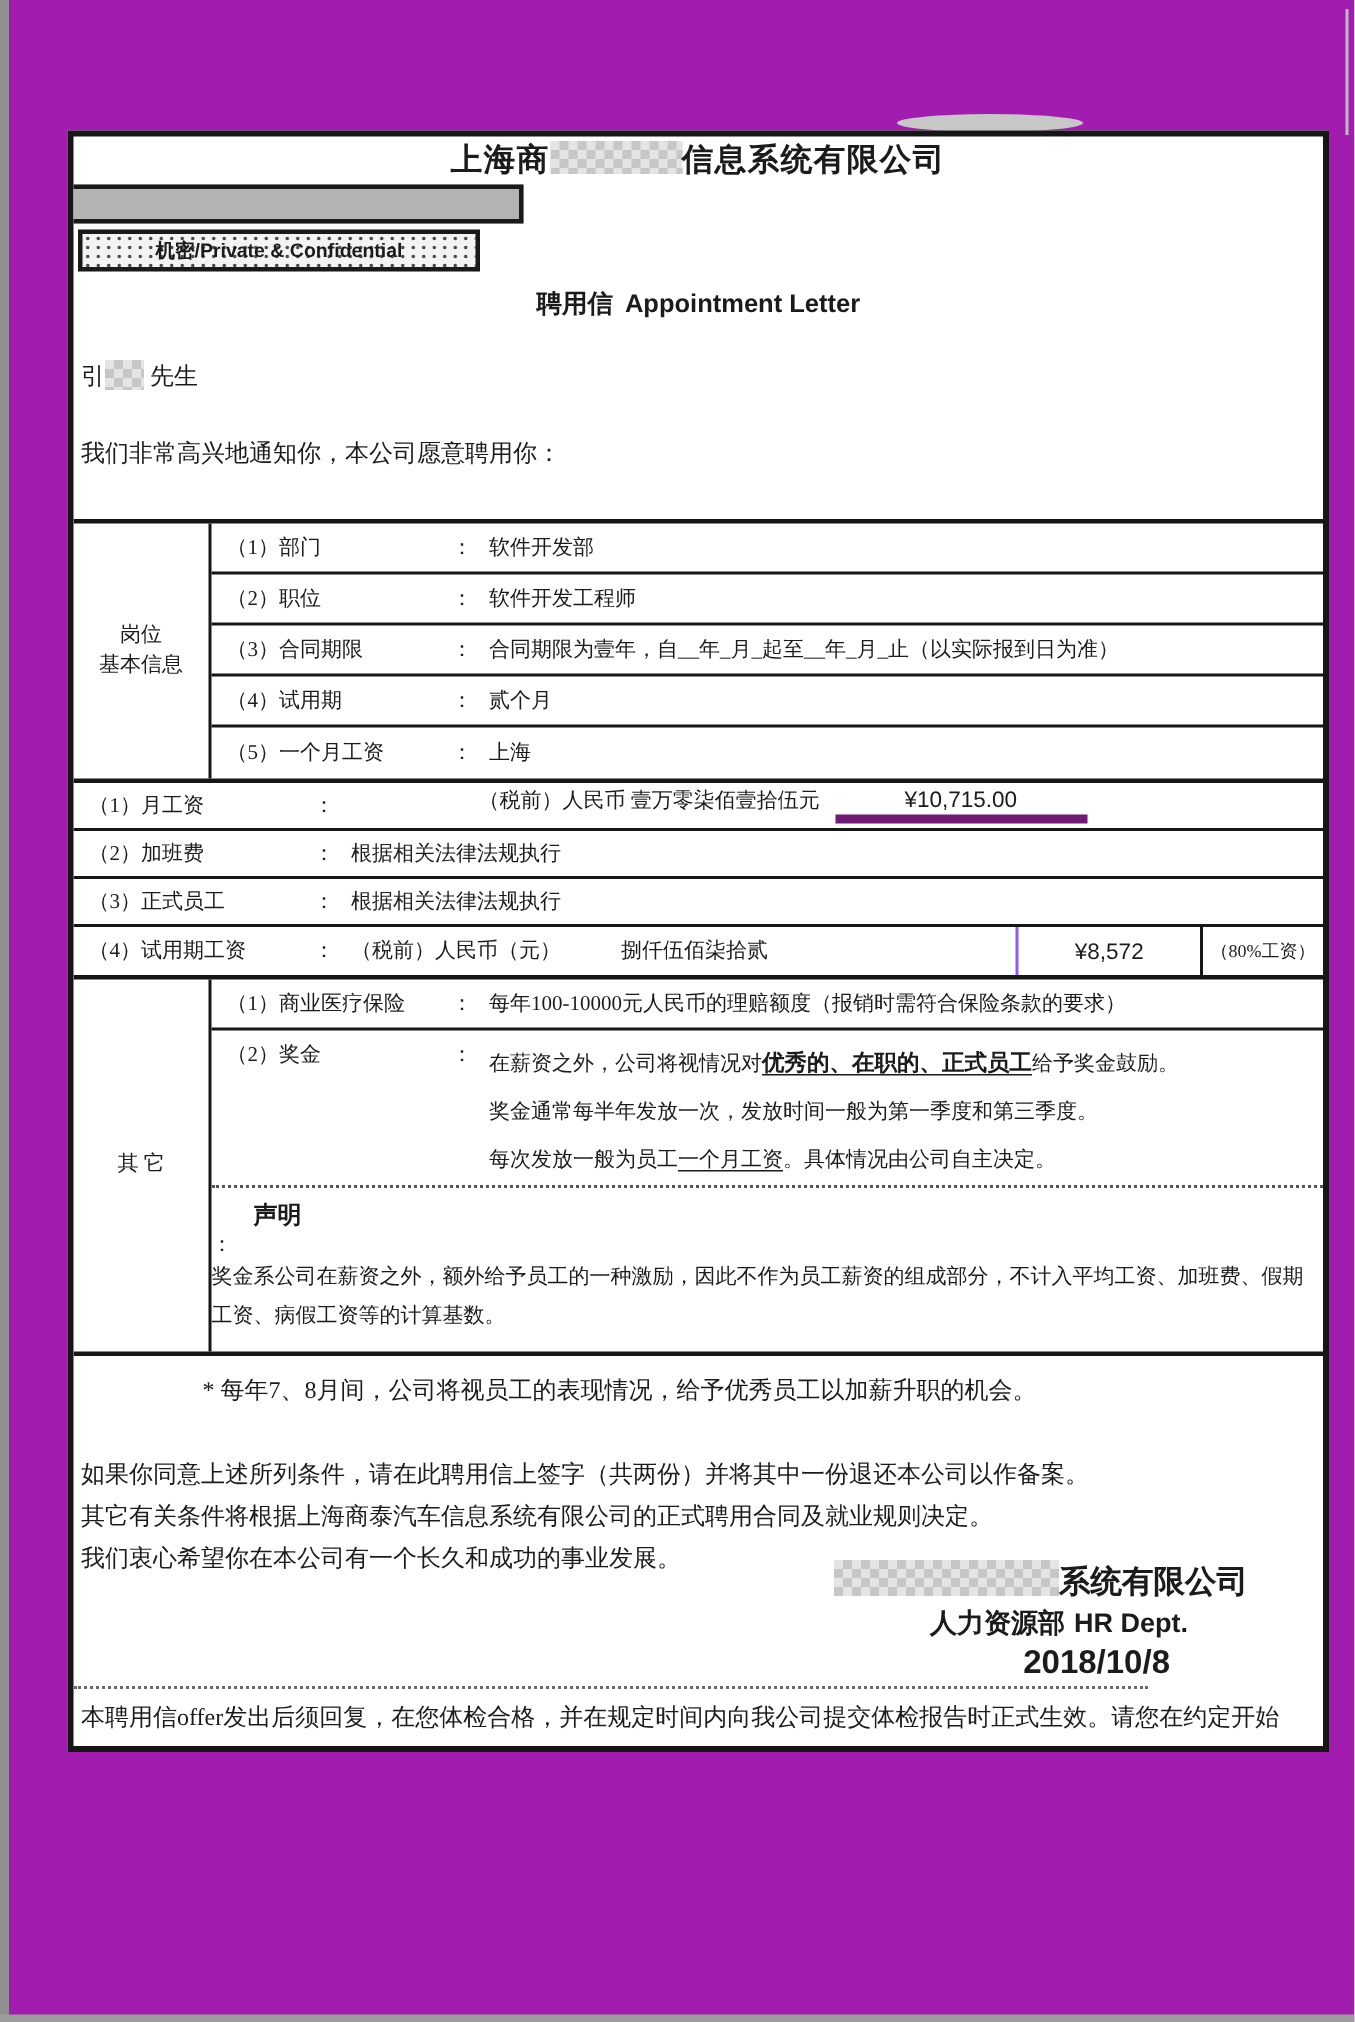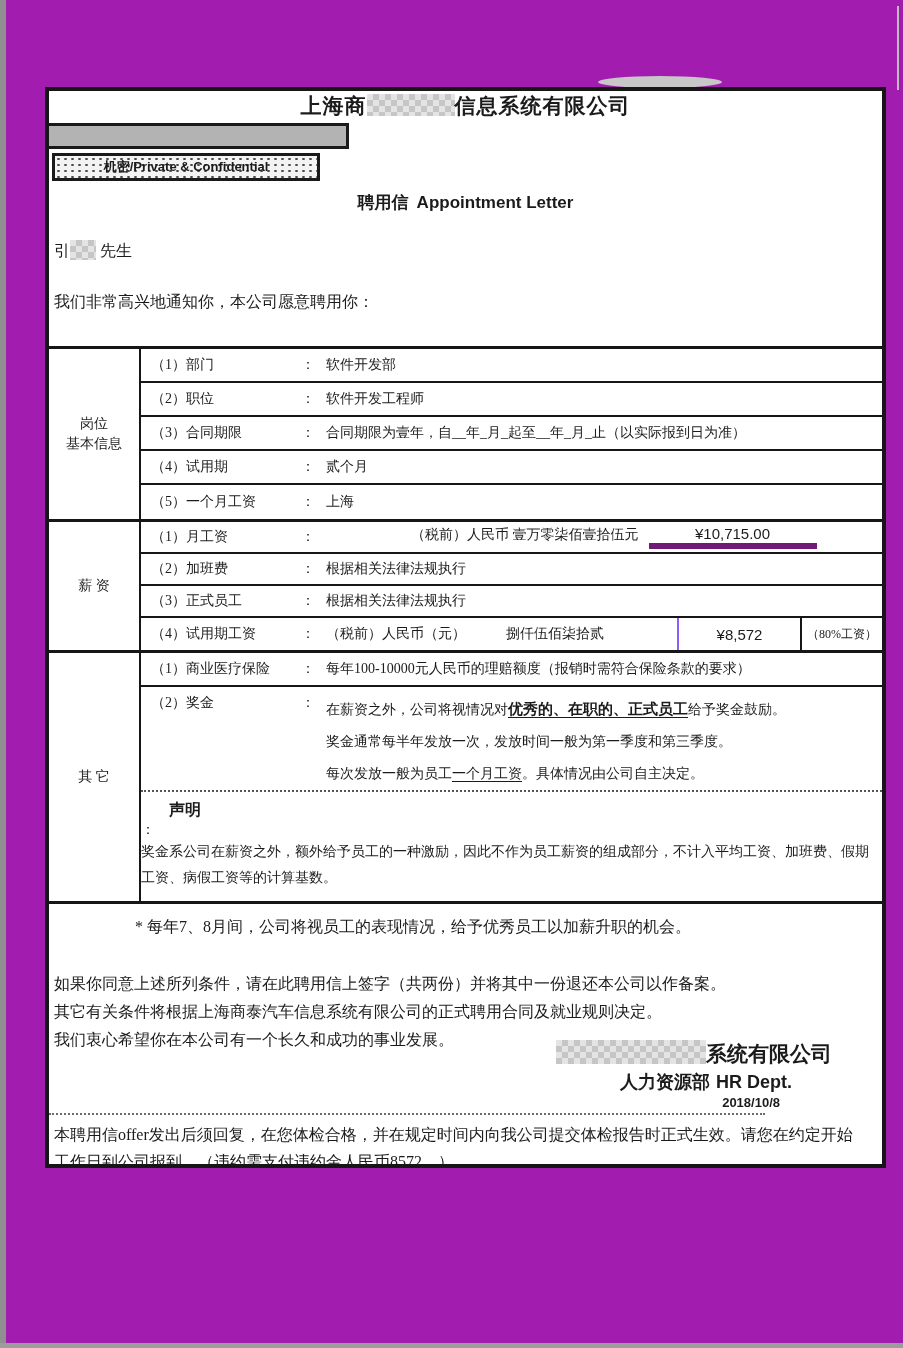--- a/index.html
+++ b/index.html
@@ -83,21 +83,21 @@
   .statement-row { border-top:2px dotted #555; border-bottom:none; align-items:flex-start; padding:8px 0 10px 0;flex-direction:column; }
   .statement-label { width:160px; padding-left:28px; font-weight:bold; font-size:16px; }
   .statement-text { flex:1; line-height:26px; padding-right:10px; }
 
   .star-note { margin-top:13px; margin-left:86px; font-size:16px; }
   .paras { margin-top:32px; margin-left:5px; font-size:16px; line-height:28px; }
   .sig-block { margin-top:-14px; margin-right:50px; text-align:right; }
   .sig-company { font-weight:bold; font-size:21px; }
   .sig-dept { font-weight:bold; font-size:18px; padding-right:40px; margin-top:2px; }
   .sig-dept .en { font-family:"Liberation Sans","DejaVu Sans",sans-serif; margin-left:6px; }
-  .sig-date { font-family:"Liberation Sans","DejaVu Sans",sans-serif; font-weight:bold; font-size:13px; padding-right:52px; margin-top:1px; }
+  .sig-date { font-family:"Liberation Sans","DejaVu Sans",sans-serif; font-weight:bold; font-size:22px; padding-right:52px; margin-top:1px; }
   .dotted-sep { margin-top:3px; width:716px; border-top:2px dotted #6a6a6a; }
   .notice { margin-top:6px; margin-left:5px; margin-right:28px; font-size:16px; line-height:27px; }
   .fill-line { margin-top:22px; margin-left:50px; font-size:16px; }
 </style>
 </head>
 <body>
 
 <div class="page">
   <div class="scan-strip-left"></div>
   <div class="scan-strip-bottom"></div>
@@ -156,23 +156,20 @@
           </div>
           <div class="trow">
             <span class="numlab"><span>（5）</span><span>一个月工资</span></span>
             <span class="coloncell">：</span>
             <span class="valcell">上海</span>
           </div>
         </div>
       </div>
 
       <div class="section bordered">
-        <div class="sec-head">
-          <span>薪 资</span>
-        </div>
         <div class="sec-body">
           <div class="trow h32">
             <span class="numlab"><span>（1）</span><span>月工资</span></span>
             <span class="coloncell">：</span>
             <span class="valcell"><span class="indent85"></span><span>（税前）人民币 壹万零柒佰壹拾伍元</span><span class="amount">¥10,715.00</span></span>
           </div>
           <div class="trow h32">
             <span class="numlab"><span>（2）</span><span>加班费</span></span>
             <span class="coloncell">：</span>
             <span class="valcell">根据相关法律法规执行</span>

